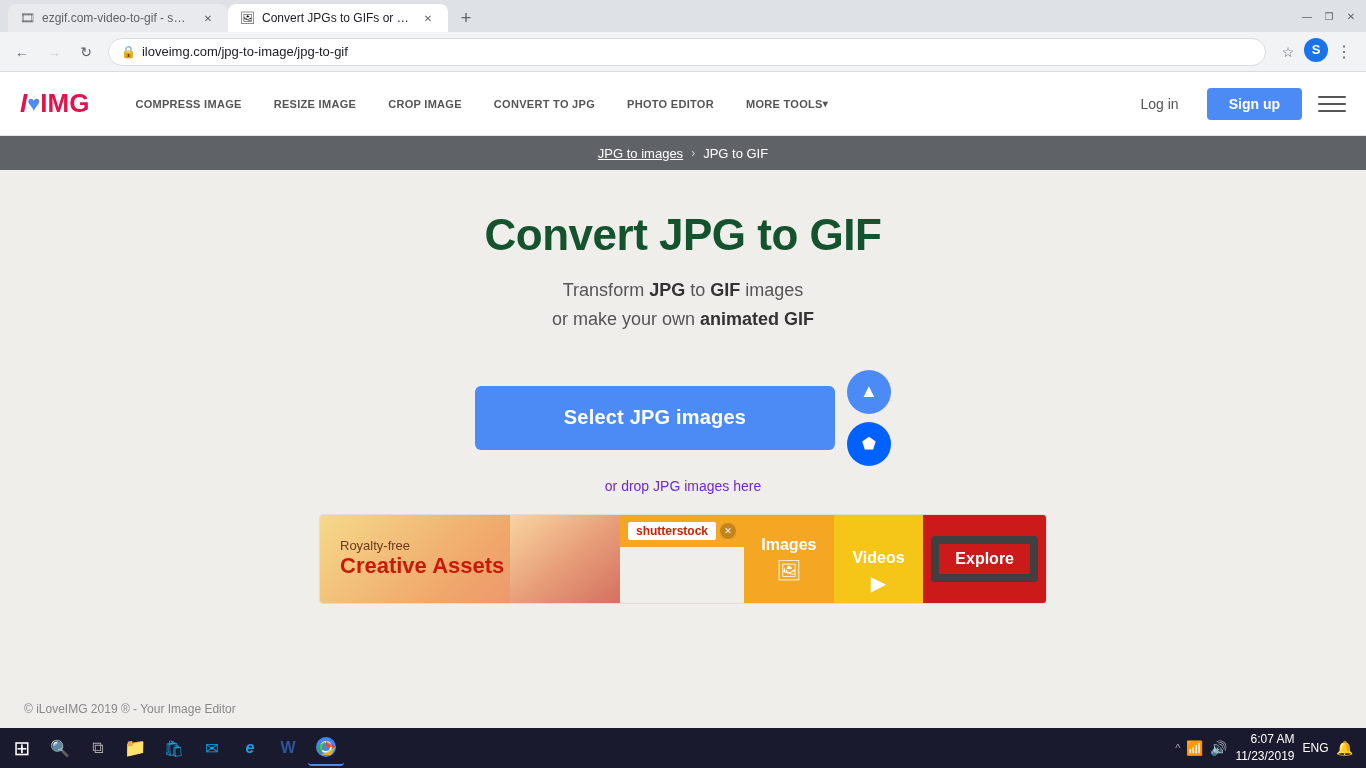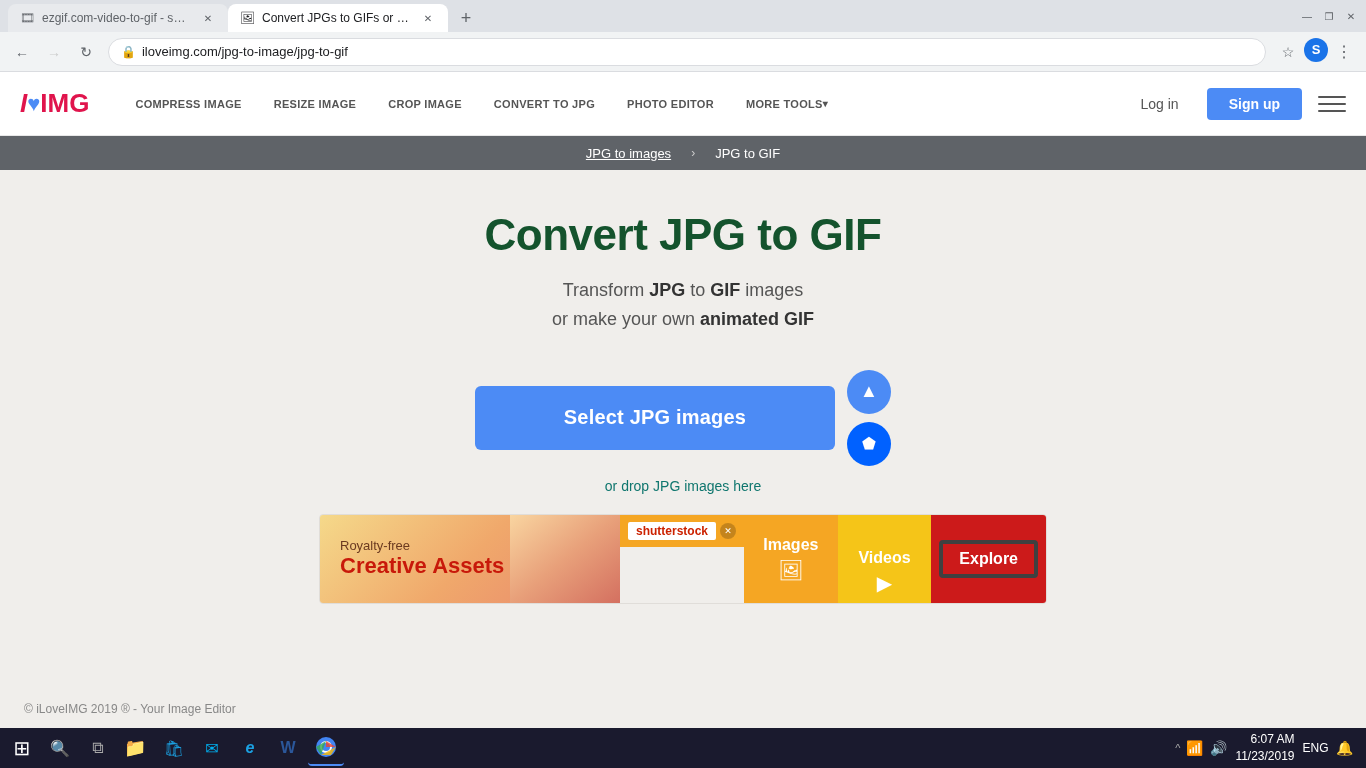--- a/index.html
+++ b/index.html
@@ -269,21 +269,21 @@
       background: #5f6368;
       height: 34px;
       display: flex;
       align-items: center;
       padding: 0 20px;
       justify-content: center;
     }
     .breadcrumb {
       display: flex;
       align-items: center;
-      gap: 20px;
+      gap: 8px;
       font-size: 13px;
     }
     .breadcrumb-link {
       color: #fff;
       text-decoration: underline;
       cursor: pointer;
     }
     .breadcrumb-sep { color: #ccc; font-size: 12px; }
     .breadcrumb-current { color: #fff; }
 
@@ -344,21 +344,21 @@
       display: flex;
       align-items: center;
       justify-content: center;
       font-size: 18px;
       color: white;
     }
     .cloud-btn.gdrive { background: #4c8bf5; }
     .cloud-btn.dropbox { background: #0061ff; }
     .drop-text {
       font-size: 14px;
-      color: #0f766e;
+      color: #6d28d9;
     }
 
     
     .ad-banner {
       width: 728px;
       height: 90px;
       margin-top: 20px;
       border-radius: 4px;
       overflow: hidden;
       display: flex;
@@ -390,21 +390,21 @@
     .ad-section.videos { background: #f5c518; justify-content: flex-end; }
     .ad-section.music { background: #7cb518; }
     .ad-section.explore { background: #cc1a1a; }
     .ad-section-label { font-size: 16px; font-weight: 700; color: #fff; }
     .ad-section-icon { font-size: 20px; color: #fff; }
     .ad-explore-btn {
       font-size: 16px;
       font-weight: 700;
       color: #fff;
       background: transparent;
-      border: 4px solid #404040;
+      border: 8px solid #404040;
       padding: 6px 16px;
       border-radius: 4px;
       cursor: pointer;
     }
     .ad-right-wrapper {
       display: flex;
       flex-direction: row;
       flex: 1;
     }
     .ad-close-icon {

